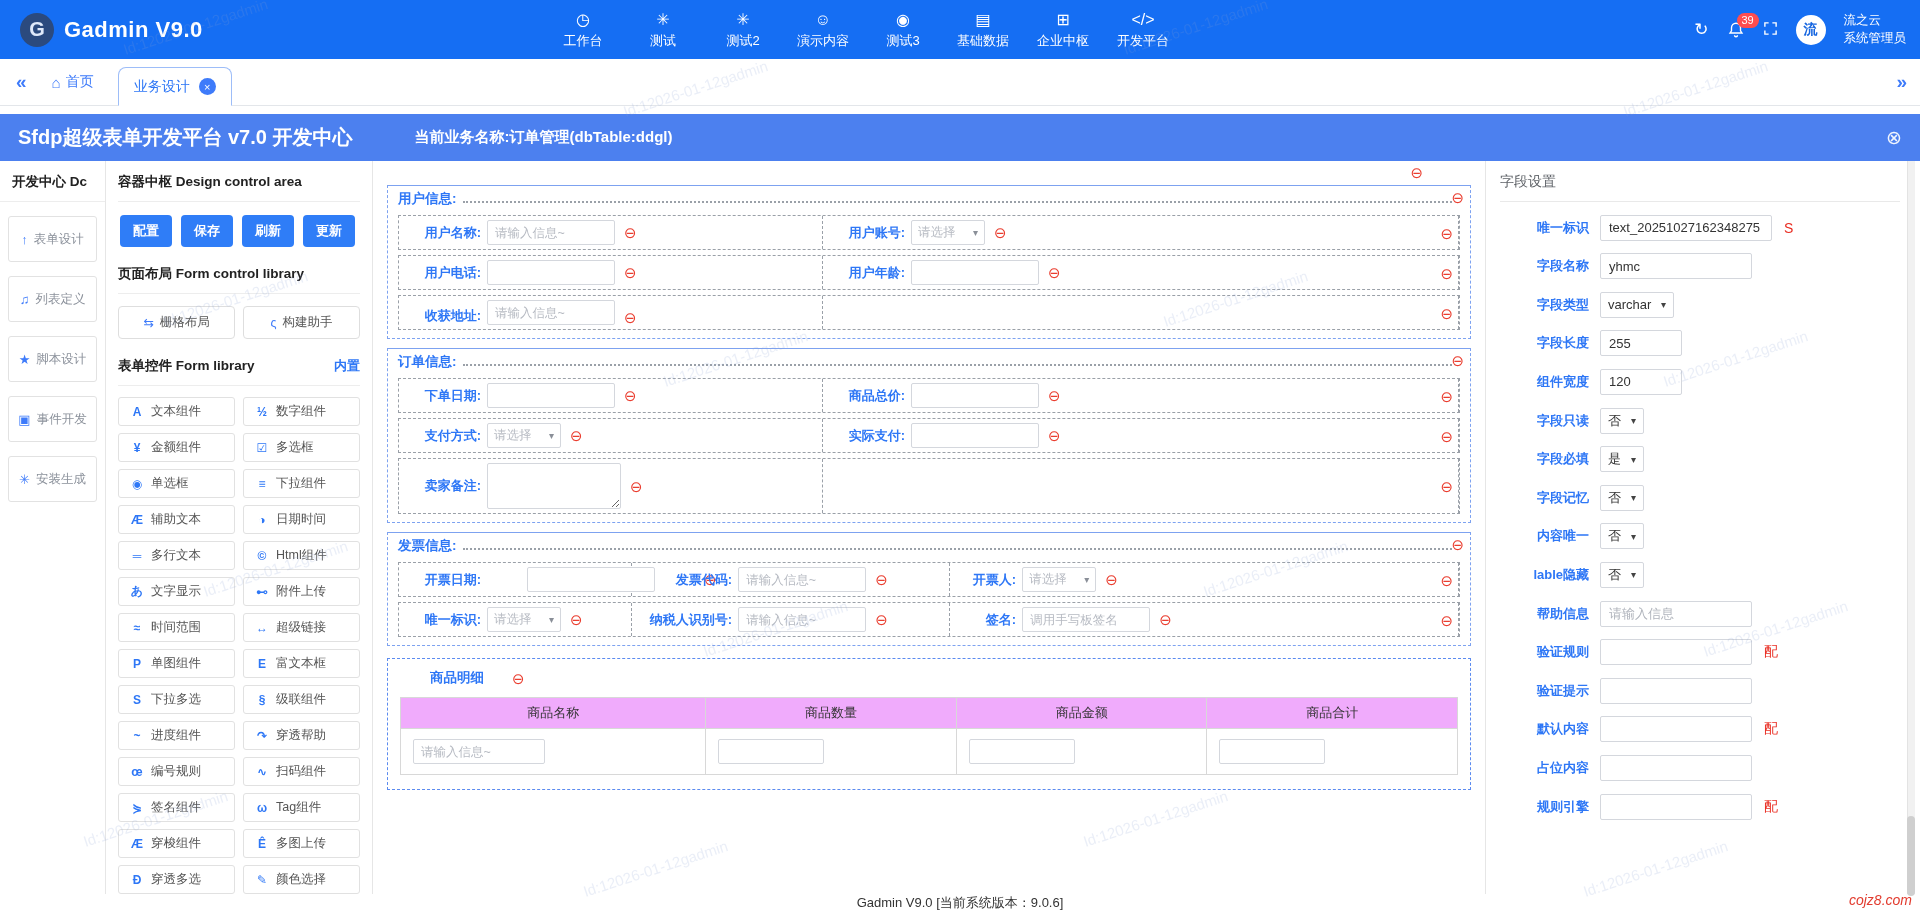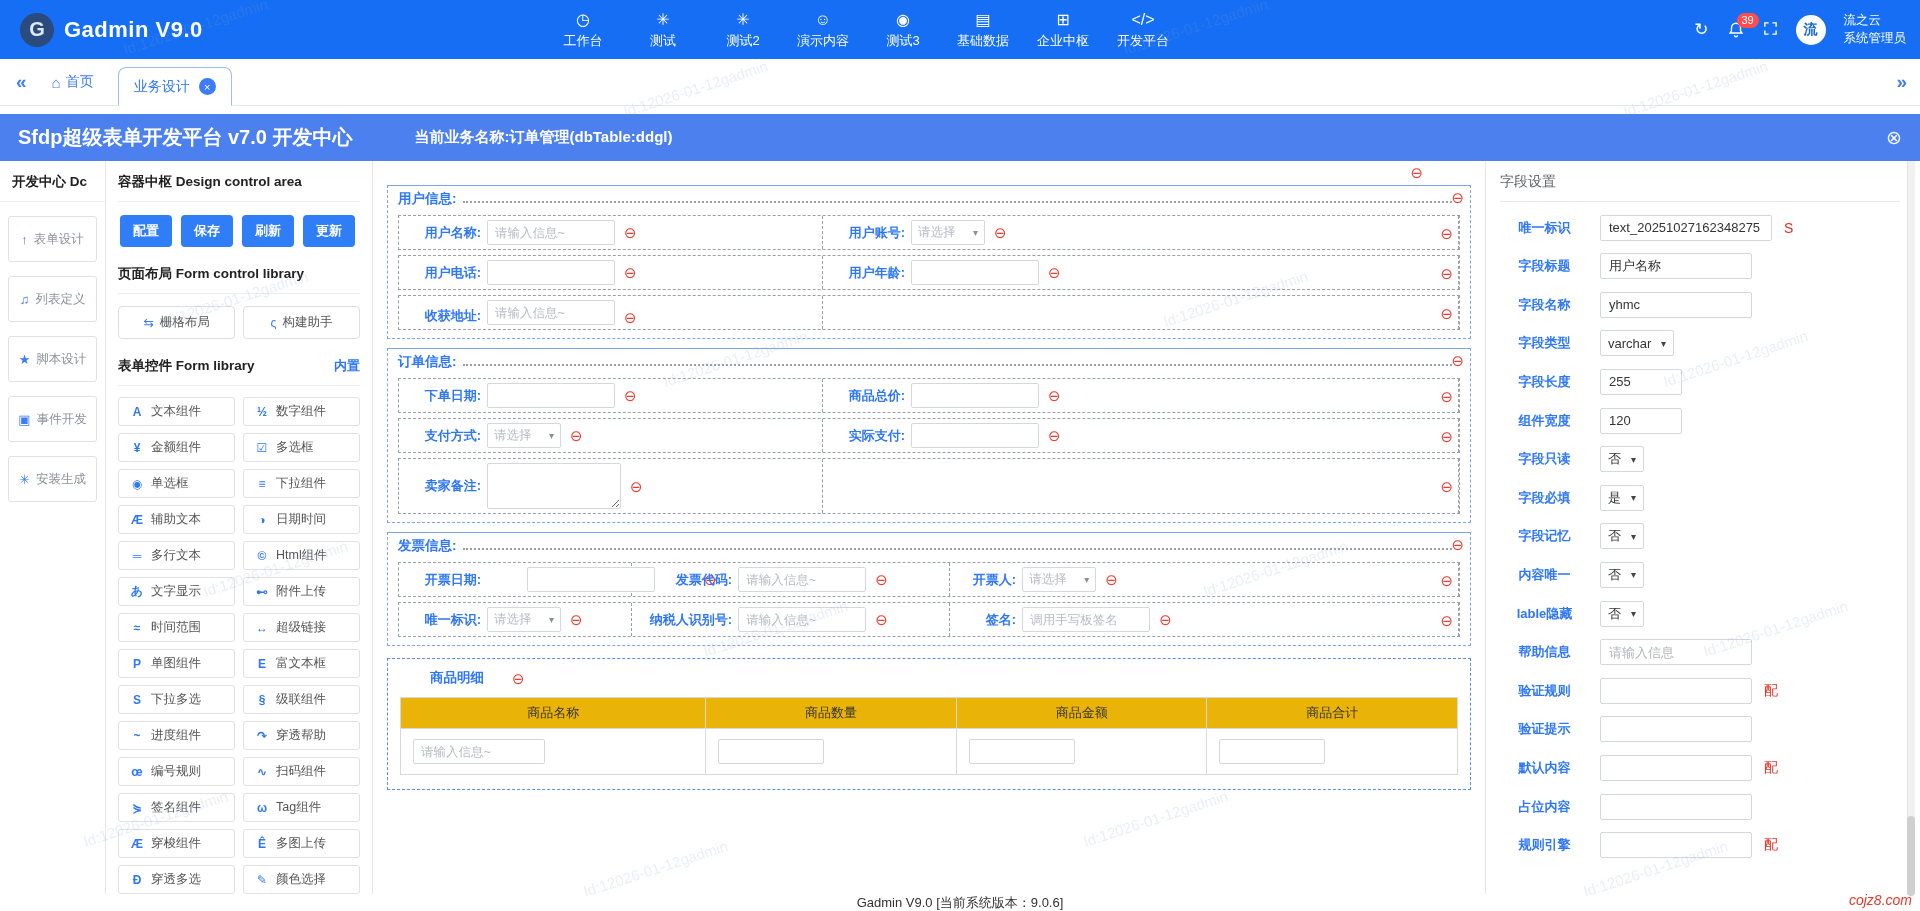--- a/index.html
+++ b/index.html
@@ -101,28 +101,28 @@
   .c-select .car { color:#8a8f98; font-size:10px; }
   .c-ta { width:134px; height:46px; border:1px solid #d4d7dd; border-radius:2px; resize:both;
           font-size:12.5px; padding:3px 6px; font-family:inherit; }
   .cell-del { margin-left:9px; }
   .row-del { position:absolute; right:6px; top:50%; transform:translateY(-50%); }
 
   .detail-box { border:1px dashed #5b8bf0; margin-top:12px; padding:6px 12px 14px; }
   .detail-head { display:flex; align-items:center; gap:28px; height:26px; padding-left:30px; }
   .detail-title { color:#2e77f6; font-weight:bold; font-size:13.5px; }
   .d-table { width:100%; border-collapse:collapse; margin-top:6px; }
-  .d-table th { border:1px solid #d8d8d8; background:#eab308; height:31px; font-size:13px; color:#333; font-weight:normal; }
+  .d-table th { border:1px solid #d8d8d8; background:#f0abfc; height:31px; font-size:13px; color:#333; font-weight:normal; }
   .d-table td { border:1px solid #d8d8d8; height:46px; padding-left:12px; }
 
   
   .settings { width:435px; flex-shrink:0; border-left:1px solid #e6e6e6; padding:12px 0 0 14px; position:relative; }
   .s-title { font-size:14px; color:#5f6368; padding-bottom:10px; border-bottom:1px solid #e9e9e9; margin-right:20px; }
   .f-row { display:flex; align-items:center; margin-top:12.6px; }
-  .f-label { width:100px; text-align:center; color:#2e77f6; font-weight:bold; font-size:13px; padding-right:11px; flex-shrink:0; }
+  .f-label { width:100px; text-align:right; color:#2e77f6; font-weight:bold; font-size:13px; padding-right:11px; flex-shrink:0; }
   .f-input { height:26px; border:1px solid #d4d7dd; border-radius:2px; font-size:13px; padding:0 8px;
              color:#333; font-family:inherit; }
   .f-input::placeholder { color:#b0b4bc; }
   .fake-select { height:26px; border:1px solid #d4d7dd; border-radius:2px; background:#fff; font-size:13px;
                  color:#333; display:inline-flex; align-items:center; justify-content:space-between;
                  padding:0 7px; cursor:pointer; }
   .fake-select .car { color:#444; font-size:10px; margin-left:6px; }
   .w-lg { width:172px; } .w-md { width:152px; } .w-sm { width:82px; } .w-se { width:74px; } .w-xs { width:44px; }
   .f-suffix { color:#e92c21; font-size:14px; margin-left:12px; }
   .s-track { position:absolute; right:5px; top:0; bottom:0; width:8px; background:#f1f1f1; border-left:1px solid #e3e3e3; }
@@ -564,24 +564,20 @@
 
     <aside class="settings">
       <div class="s-title">字段设置</div>
       <div id="fields">
           <div class="f-row">
             <span class="f-label">唯一标识</span>
             <input class="f-input w-lg" value="text_20251027162348275" style="">
             <span class="f-suffix">S</span>
           </div>
           <div class="f-row">
-            <span class="f-label">字段标题</span>
-            <input class="f-input w-md" value="用户名称" style="">
-          </div>
-          <div class="f-row">
             <span class="f-label">字段名称</span>
             <input class="f-input w-md" value="yhmc" style="">
           </div>
           <div class="f-row">
             <span class="f-label">字段类型</span>
             <span class="fake-select w-se">
               <span>varchar</span>
               <span class="car">▾</span>
             </span>
           </div>

